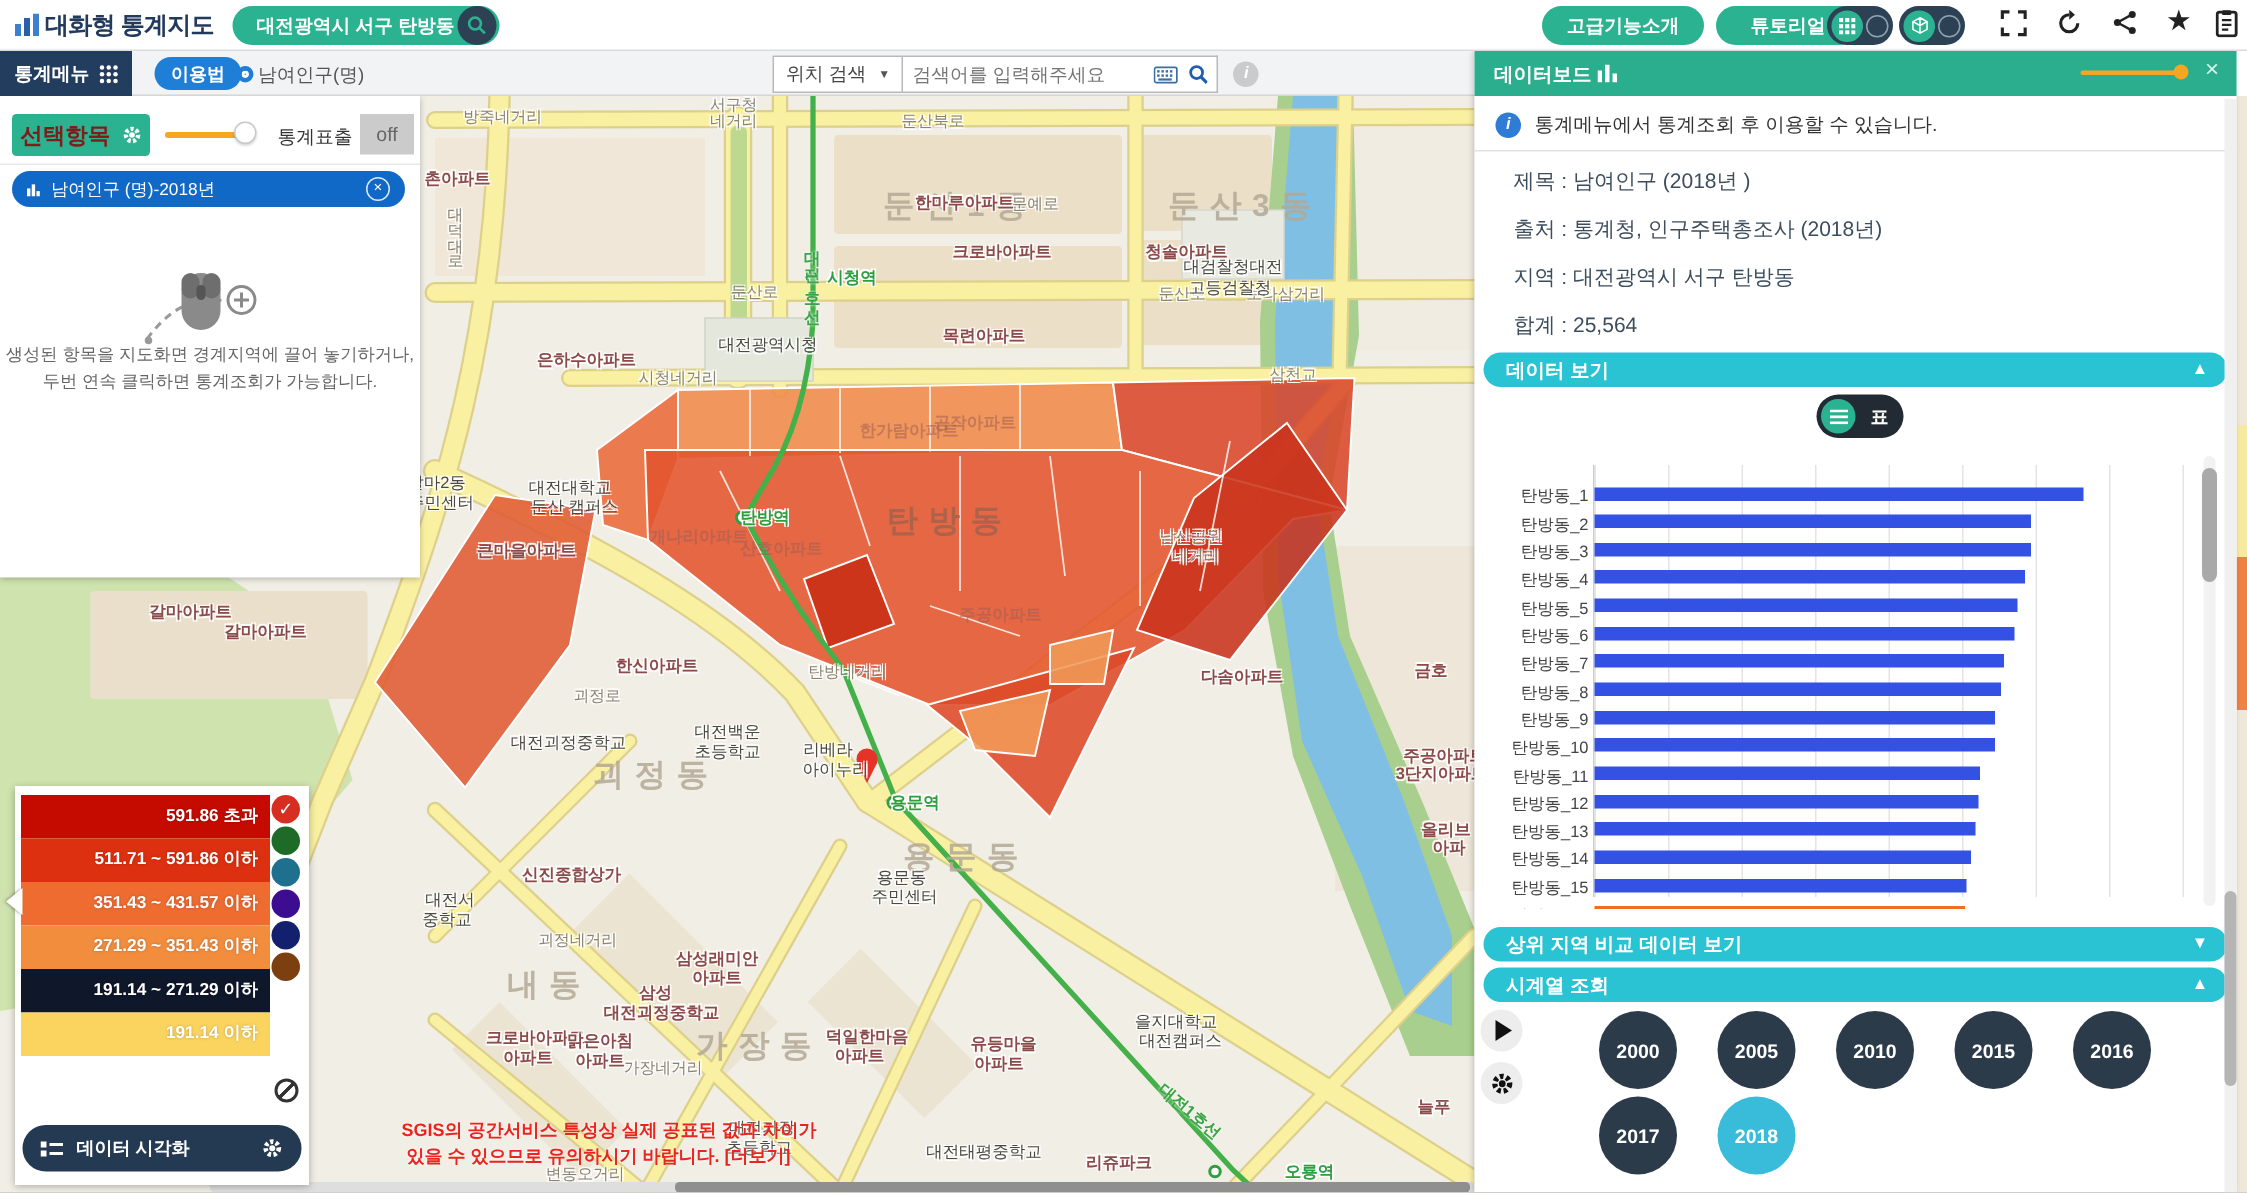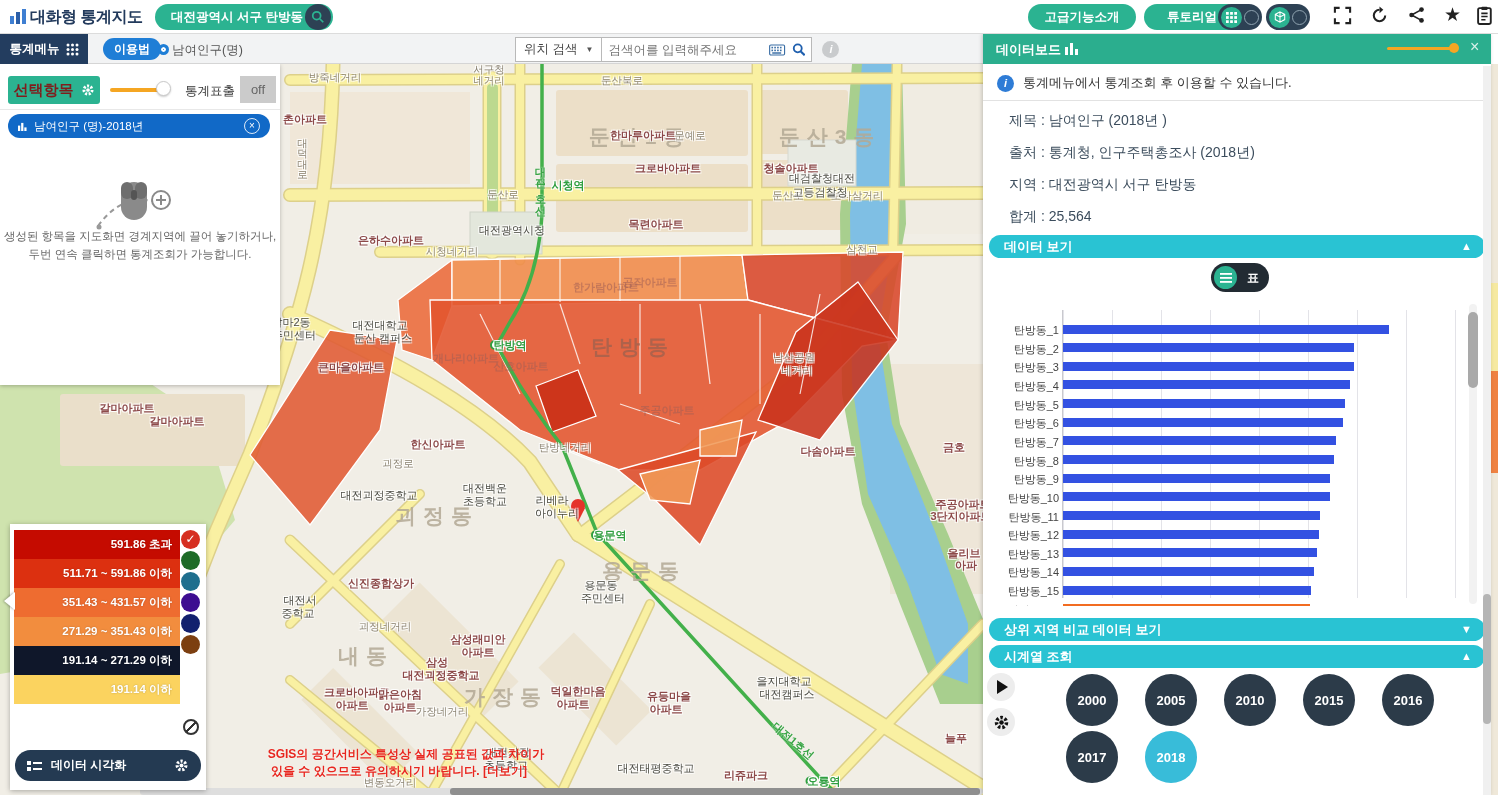--- a/index.html
+++ b/index.html
@@ -205,21 +205,21 @@
         <span class="lbl district" style="left: 640px; top: 73px;">둔산1동</span>
         <span class="lbl district" style="left: 830px; top: 73px;">둔산3동</span>
         <span class="lbl district overlay" style="left: 633px; top: 283px;">탄방동</span>
         <span class="lbl district" style="left: 437px; top: 452px;">괴정동</span>
         <span class="lbl district" style="left: 366px; top: 592px;">내동</span>
         <span class="lbl district" style="left: 506px; top: 633px;">가장동</span>
         <span class="lbl district" style="left: 644px; top: 507px;">용문동</span>
         <span class="lbl station" style="left: 568px; top: 121px;">시청역</span>
         <span class="lbl station" style="left: 510px; top: 281px;">탄방역</span>
         <span class="lbl station" style="left: 610px; top: 471px;">용문역</span>
-        <span class="lbl station" style="left: 824px; top: 717px;">오룡역</span>
+        <span class="lbl station" style="left: 852px; top: 717px; padding-left: 42px;">오룡역</span>
         <span class="lbl greenv" style="left: 540px; top: 120px;">대전1호선</span>
         <span class="lbl greendiag" style="left: 793px; top: 677px;">대전1호선</span>
         <span class="lbl road" style="left: 335px; top: 14px;">방죽네거리</span>
         <span class="lbl road" style="left: 489px; top: 6px;">서구청</span>
         <span class="lbl road" style="left: 489px; top: 17px;">네거리</span>
         <span class="lbl road" style="left: 622px; top: 17px;">둔산북로</span>
         <span class="lbl road roadv" style="left: 303px; top: 88px;">대덕대로</span>
         <span class="lbl road" style="left: 690px; top: 72px;">문예로</span>
         <span class="lbl road" style="left: 503px; top: 131px;">둔산로</span>
         <span class="lbl road" style="left: 788px; top: 132px;">둔산로</span>

